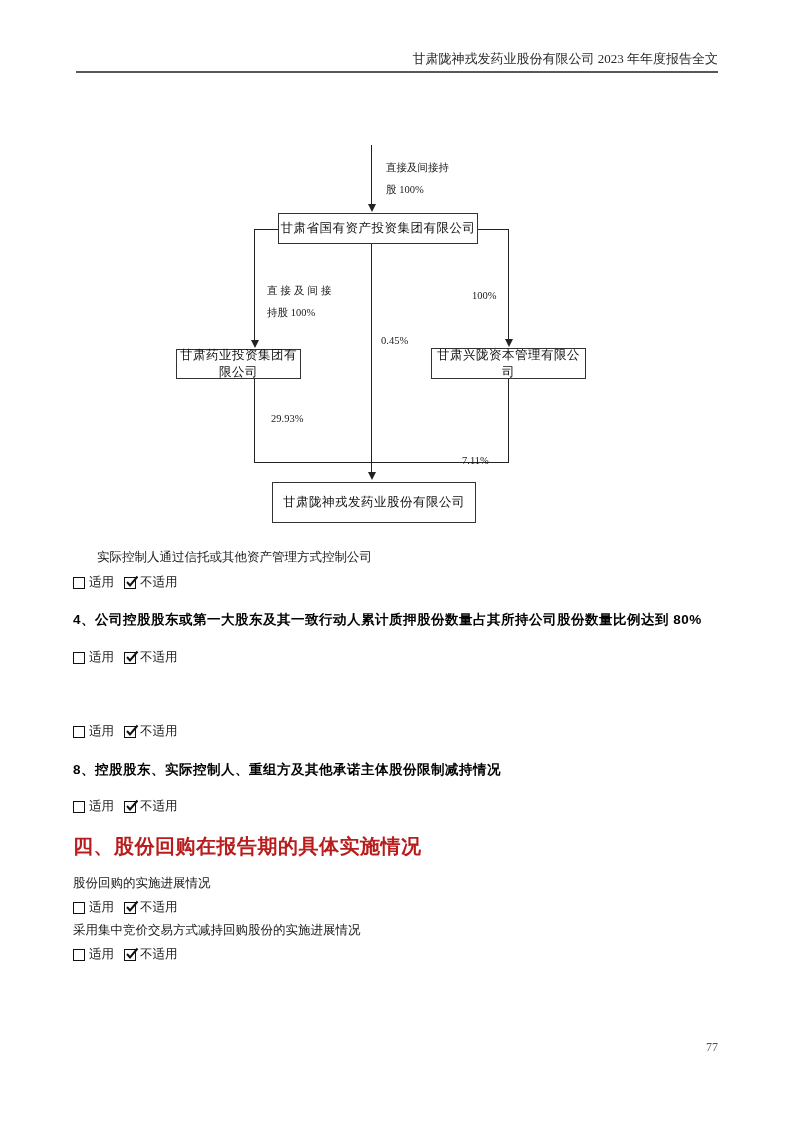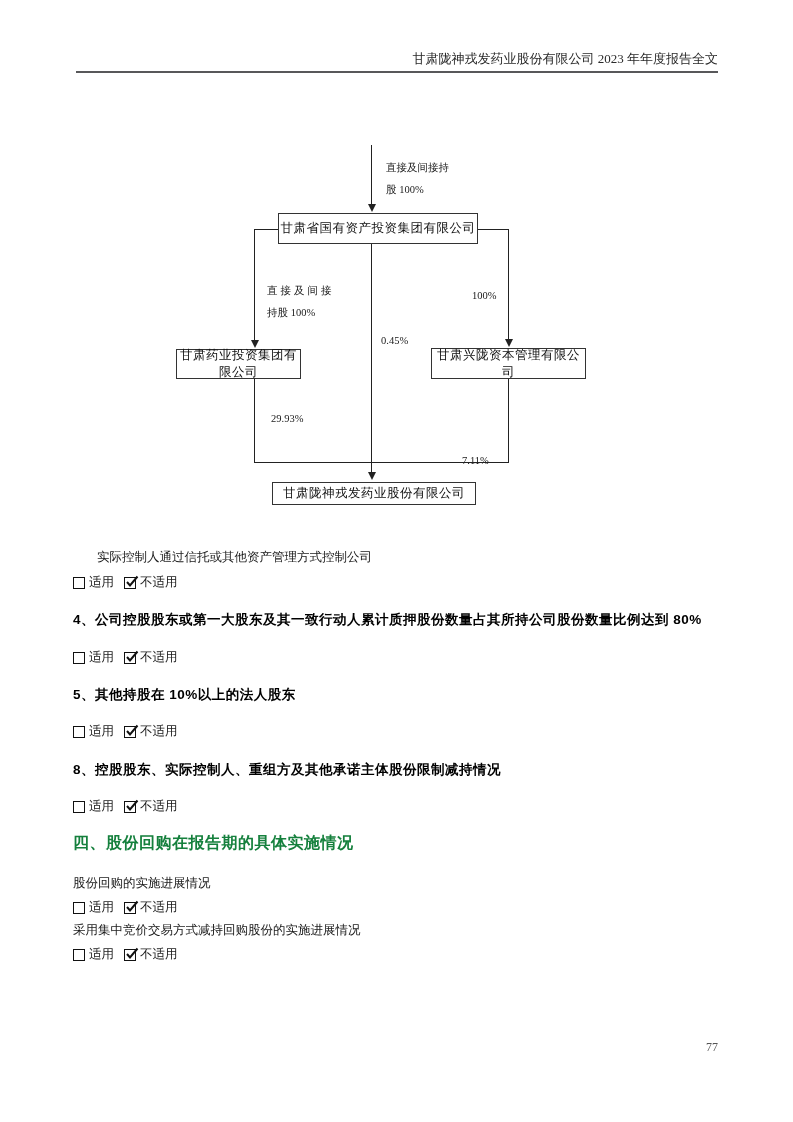--- a/index.html
+++ b/index.html
@@ -37,22 +37,22 @@
   .spaced{letter-spacing:3px;}
   
   .para{font-size:12.5px;line-height:16px;color:#1a1a1a;white-space:nowrap;}
   .hnum{
     font-family:"Liberation Sans","DejaVu Sans",sans-serif;
     font-weight:bold;font-size:13.5px;letter-spacing:.5px;
     color:#000;white-space:nowrap;
   }
   .hsec{
     font-family:"Liberation Sans","DejaVu Sans",sans-serif;
-    font-weight:bold;font-size:16px;letter-spacing:.5px;
-    color:#15803d;white-space:nowrap;
+    font-weight:bold;font-size:20px;letter-spacing:.5px;
+    color:#b91c1c;white-space:nowrap;
   }
   
   .cbrow{display:flex;align-items:center;font-size:12.5px;color:#1a1a1a;}
   .cb{
     display:inline-block;width:10px;height:10px;
     border:1.5px solid #111;box-sizing:content-box;
     margin-right:4px;position:relative;background:#fff;flex:0 0 auto;
   }
   .cb .check-svg{position:absolute;left:-1px;top:-4px;}
   .cb-label{margin-right:10px;white-space:nowrap;}
@@ -64,21 +64,21 @@
 <div class="doc-page">
 
   <div class="abs hdr-title">甘肃陇神戎发药业股份有限公司 2023 年年度报告全文</div>
   <div class="abs hdr-rule"></div>
 
   <div class="abs" style="left:0;top:0;width:793px;height:540px;">
 
     <div class="abs node" style="left:278px;top:213px;width:200px;height:31px;">甘肃省国有资产投资集团有限公司</div>
     <div class="abs node" style="left:176px;top:349px;width:125px;height:30px;">甘肃药业投资集团有限公司</div>
     <div class="abs node" style="left:431px;top:348px;width:155px;height:31px;">甘肃兴陇资本管理有限公司</div>
-    <div class="abs node" style="left:272px;top:482px;width:204px;height:23px;">甘肃陇神戎发药业股份有限公司</div>
+    <div class="abs node" style="left:272px;top:482px;width:204px;height:41px;">甘肃陇神戎发药业股份有限公司</div>
 
     <div class="abs edge" style="left:371px;top:145px;width:1px;height:60px;"></div>
     <div class="abs arrow-down" style="left:368px;top:204px;"></div>
     <div class="abs elabel" style="left:386px;top:161px;">直接及间接持</div>
     <div class="abs elabel" style="left:386px;top:183px;">股 100%</div>
 
     <div class="abs edge" style="left:254px;top:229px;width:24px;height:1px;"></div>
     <div class="abs edge" style="left:254px;top:229px;width:1px;height:112px;"></div>
     <div class="abs arrow-down" style="left:251px;top:340px;"></div>
     <div class="abs elabel spaced" style="left:267px;top:284px;">直接及间接</div>
@@ -121,21 +121,20 @@
     <span class="cb"></span>
     <span class="cb-label">适用</span>
     <span class="cb">
         <span class="check-svg"><svg width="15" height="15" viewBox="0 0 15 15">
             <path d="M3 8 L6 11.5 L13.5 2.5" stroke="#111" stroke-width="2" fill="none"></path>
           </svg></span>
       </span>
     <span class="cb-label">不适用</span>
   </div>
 
-  <div class="abs hnum" style="left:73px;top:686px;">5、其他持股在 10%以上的法人股东</div>
 
   <div class="abs cbrow" style="left:73px;top:723px;">
     <span class="cb"></span>
     <span class="cb-label">适用</span>
     <span class="cb">
         <span class="check-svg"><svg width="15" height="15" viewBox="0 0 15 15">
             <path d="M3 8 L6 11.5 L13.5 2.5" stroke="#111" stroke-width="2" fill="none"></path>
           </svg></span>
       </span>
     <span class="cb-label">不适用</span>

